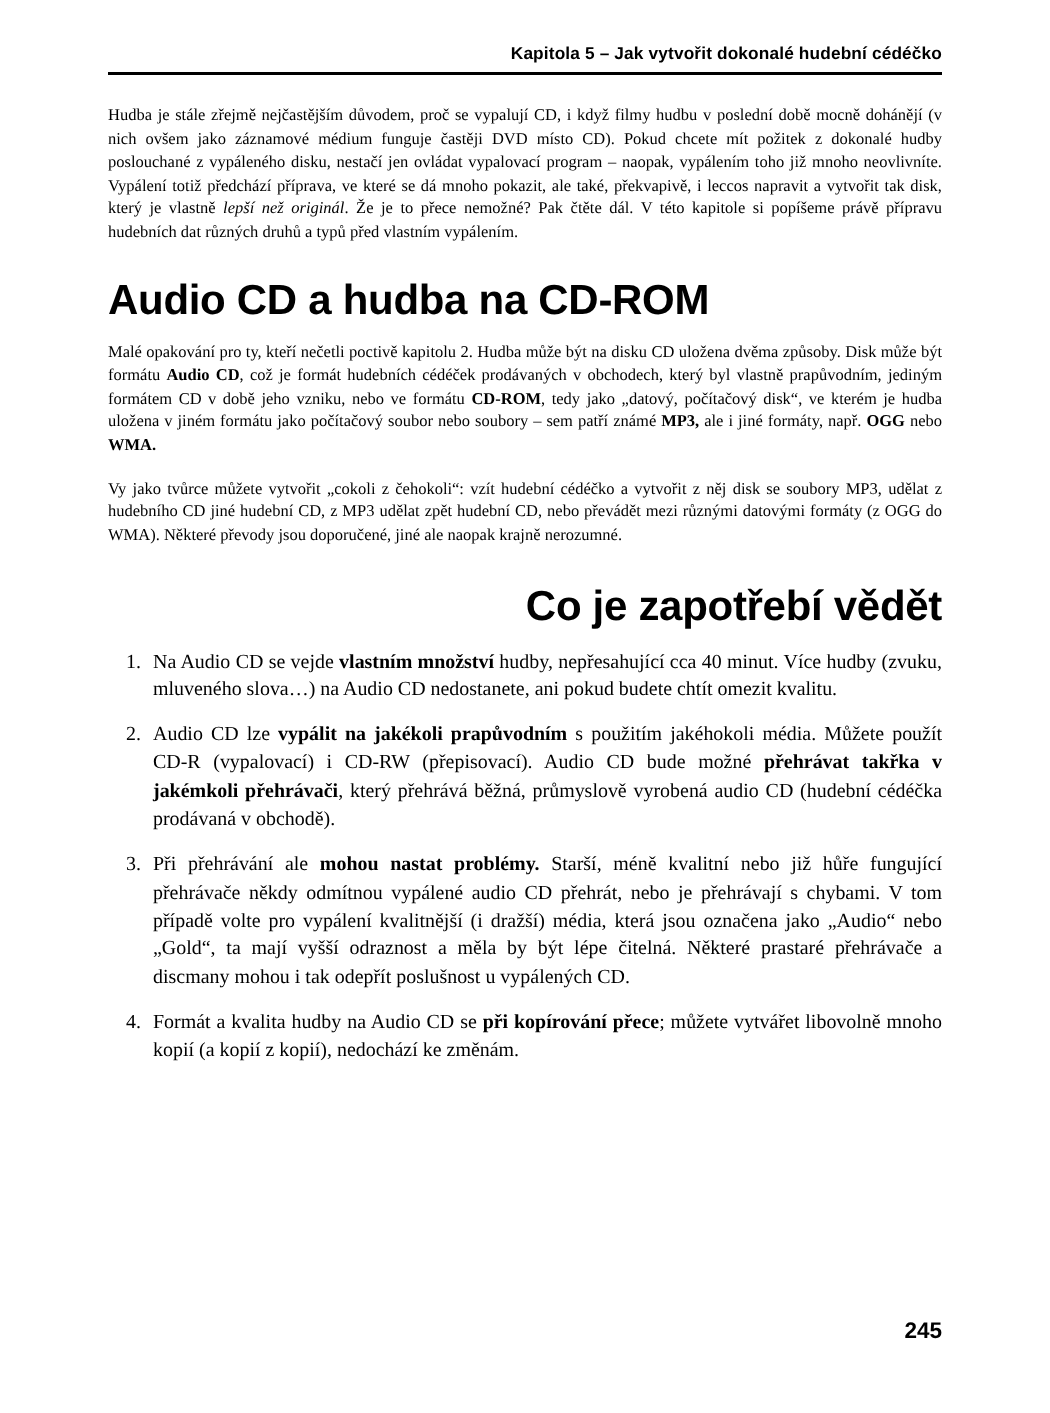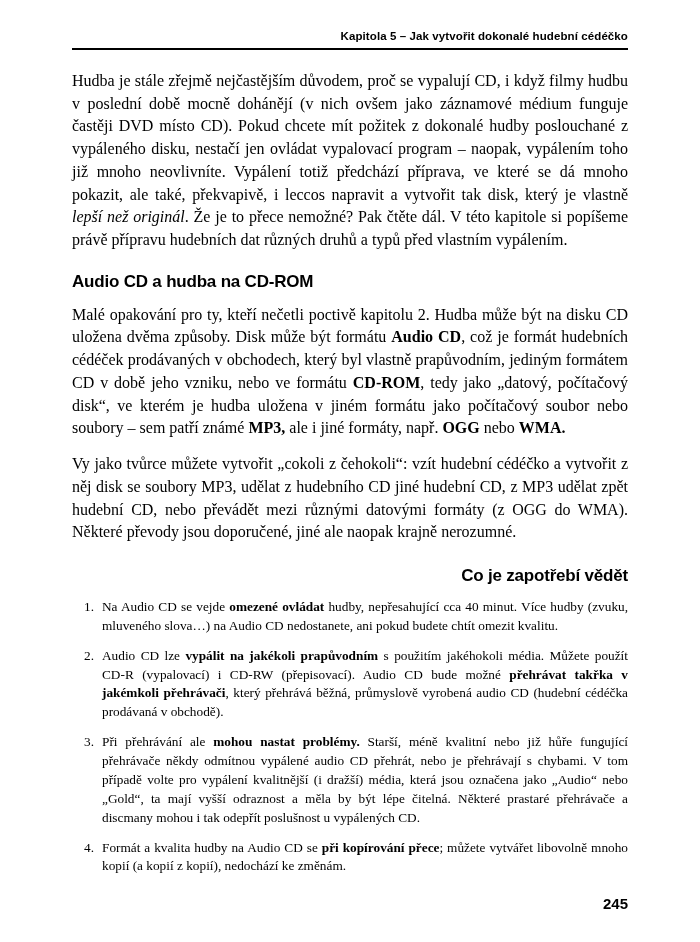--- a/index.html
+++ b/index.html
@@ -33,29 +33,29 @@
     color: #000;
   }
   .rule {
     border: 0;
     border-top: 2px solid #000;
     margin: 0 0 20px 0;
     height: 0;
   }
   p.body {
     margin: 0 0 13px 0;
-    font-size: 16px;
+    font-size: 11px;
     line-height: 1.42;
     text-align: justify;
     text-justify: inter-word;
     hyphens: manual;
   }
   h2.section {
     font-family: "Liberation Sans", sans-serif;
-    font-size: 17px;
+    font-size: 28px;
     font-weight: bold;
     margin: 20px 0 12px 0;
     letter-spacing: -0.2px;
   }
   h2.section.second {
     margin-top: 22px;
     text-align: right;
   }
   b, strong { font-weight: bold; }
   i, em { font-style: italic; }
@@ -77,21 +77,21 @@
     position: absolute;
     left: 2px;
     top: 0;
     width: 20px;
     text-align: right;
     font-size: 13.3px;
   }
   .pagenum {
     position: absolute;
     right: 72px;
-    bottom: 30px;
+    bottom: 46px;
     font-family: "Liberation Sans", sans-serif;
     font-weight: bold;
     font-size: 15px;
   }
 </style>
 </head>
 <body>
 
 <div class="page">
 
@@ -110,21 +110,21 @@
     <span>Malé opakování pro ty, kteří nečetli poctivě kapitolu 2. Hudba může být na disku CD uložena dvěma způsoby. Disk může být formátu </span><b>Audio CD</b><span>, což je formát hudebních cédéček prodávaných v obchodech, který byl vlastně prapůvodním, jediným formátem CD v době jeho vzniku, nebo ve formátu </span><b>CD-ROM</b><span>, tedy jako „datový, počítačový disk“, ve kterém je hudba uložena v jiném formátu jako počítačový soubor nebo soubory – sem patří známé </span><b>MP3,</b><span> ale i jiné formáty, např. </span><b>OGG</b><span> nebo </span><b>WMA.</b>
   </p>
 
   <p class="body">Vy jako tvůrce můžete vytvořit „cokoli z čehokoli“: vzít hudební cédéčko a vytvořit z něj disk se soubory MP3, udělat z hudebního CD jiné hudební CD, z MP3 udělat zpět hudební CD, nebo převádět mezi různými datovými formáty (z OGG do WMA). Některé převody jsou doporučené, jiné ale naopak krajně nerozumné.</p>
 
   <h2 class="section second">Co je zapotřebí vědět</h2>
 
   <ol class="numlist">
     <li>
       <span class="num">1.</span>
-      <span>Na Audio CD se vejde </span><b>omezené ovládat</b><span> hudby, nepřesahující cca 40 minut. Více hudby (zvuku, mluveného slova…) na Audio CD nedostanete, ani pokud budete chtít omezit kvalitu.</span>
+      <span>Na Audio CD se vejde </span><b>vlastním množství</b><span> hudby, nepřesahující cca 40 minut. Více hudby (zvuku, mluveného slova…) na Audio CD nedostanete, ani pokud budete chtít omezit kvalitu.</span>
     </li>
     <li>
       <span class="num">2.</span>
       <span>Audio CD lze </span><b>vypálit na jakékoli prapůvodním</b><span> s použitím jakéhokoli média. Můžete použít CD-R (vypalovací) i CD-RW (přepisovací). Audio CD bude možné </span><b>přehrávat takřka v jakémkoli přehrávači</b><span>, který přehrává běžná, průmyslově vyrobená audio CD (hudební cédéčka prodávaná v obchodě).</span>
     </li>
     <li>
       <span class="num">3.</span>
       <span>Při přehrávání ale </span><b>mohou nastat problémy.</b><span> Starší, méně kvalitní nebo již hůře fungující přehrávače někdy odmítnou vypálené audio CD přehrát, nebo je přehrávají s chybami. V tom případě volte pro vypálení kvalitnější (i dražší) média, která jsou označena jako „Audio“ nebo „Gold“, ta mají vyšší odraznost a měla by být lépe čitelná. Některé prastaré přehrávače a discmany mohou i tak odepřít poslušnost u vypálených CD.</span>
     </li>
     <li>

